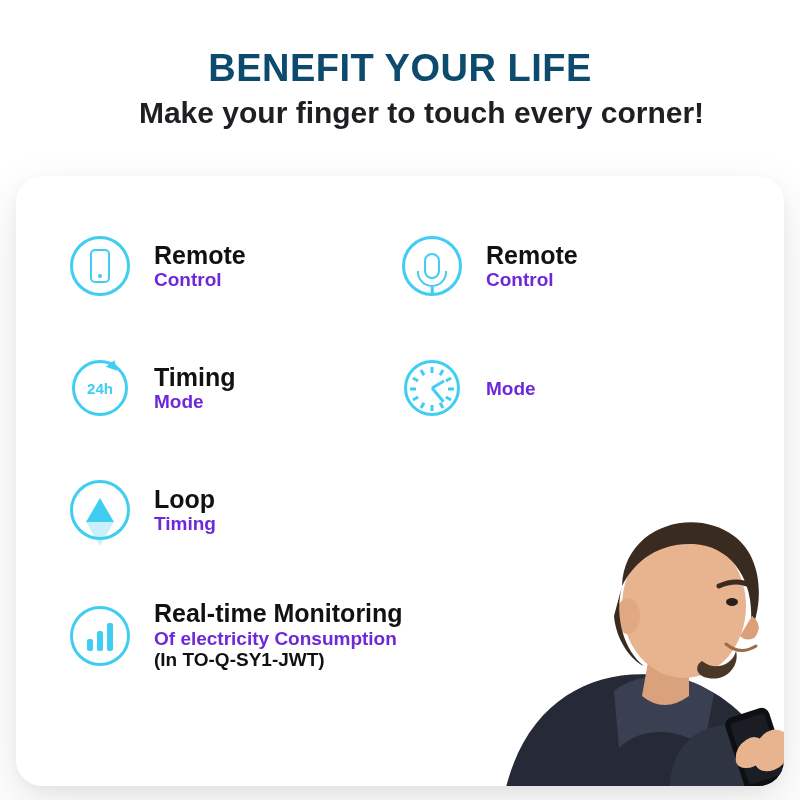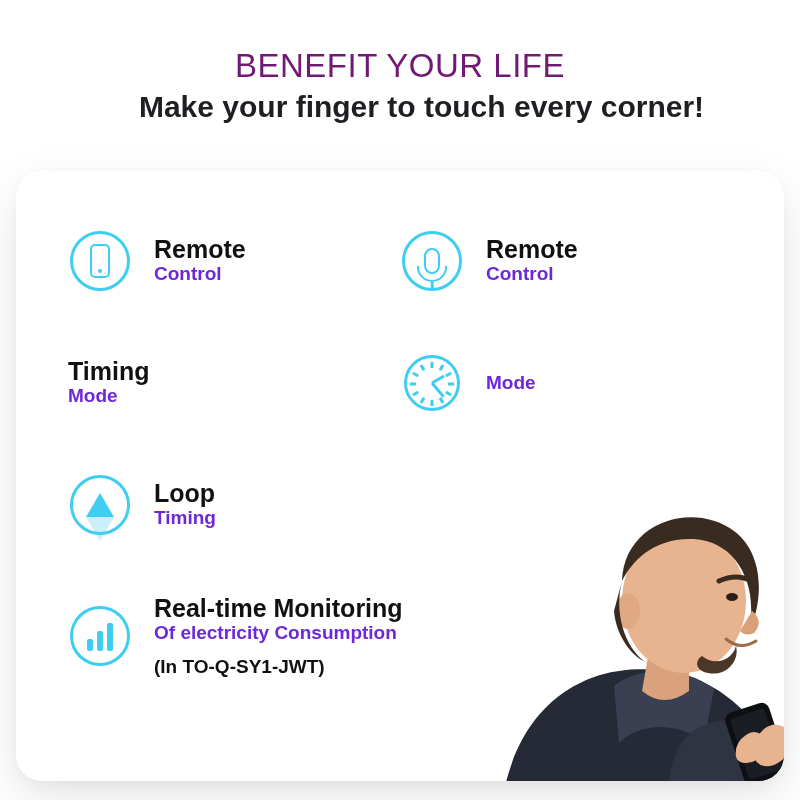--- a/index.html
+++ b/index.html
@@ -6,24 +6,24 @@
   html, body { width: 800px; height: 800px; }
   body {
     font-family: -apple-system, BlinkMacSystemFont, "Segoe UI", Arial, sans-serif;
     background: #ffffff;
     display: flex;
     flex-direction: column;
     align-items: center;
     padding-top: 48px;
   }
   .headline {
-    font-size: 33px;
-    font-weight: 400;
+    font-size: 38px;
+    font-weight: 700;
     letter-spacing: 0.5px;
-    color: #701a75;
+    color: #0c4a6e;
     text-align: center;
     line-height: 1.1;
   }
   .subhead {
     font-size: 30px;
     font-weight: 700;
     color: #1d1f22;
     text-align: center;
     margin-top: 6px;
     line-height: 1.15;
@@ -72,21 +72,21 @@
     font-size: 19px;
     font-weight: 700;
     color: #6d28d9;
     line-height: 1.1;
     margin-top: 2px;
   }
   .txt .note {
     font-size: 19px;
     font-weight: 700;
     color: #111;
-    margin-top: 12px;
+    margin-top: 0;
   }
 
   
   .phone {
     width: 20px; height: 34px; border: 2.5px solid #40cdf2; border-radius: 5px; position: relative;
   }
   .phone::after {
     content:""; position:absolute; bottom:3px; left:50%; transform:translateX(-50%);
     width:4px; height:4px; background:#40cdf2; border-radius:50%;
   }
@@ -177,20 +177,23 @@
             <div class="mic"></div>
           </div>
         </div>
       <div class="txt">
         <div class="title">Remote</div>
         <div class="sub">Control</div>
       </div>
     </div>
 
     <div class="item">
+      <div class="ico">
+          <div class="t24">24h</div>
+        </div>
       <div class="txt">
         <div class="title">Timing</div>
         <div class="sub">Mode</div>
       </div>
     </div>
 
     <div class="item">
       <div class="ico">
         <div class="clock">
           <div class="ticks">

